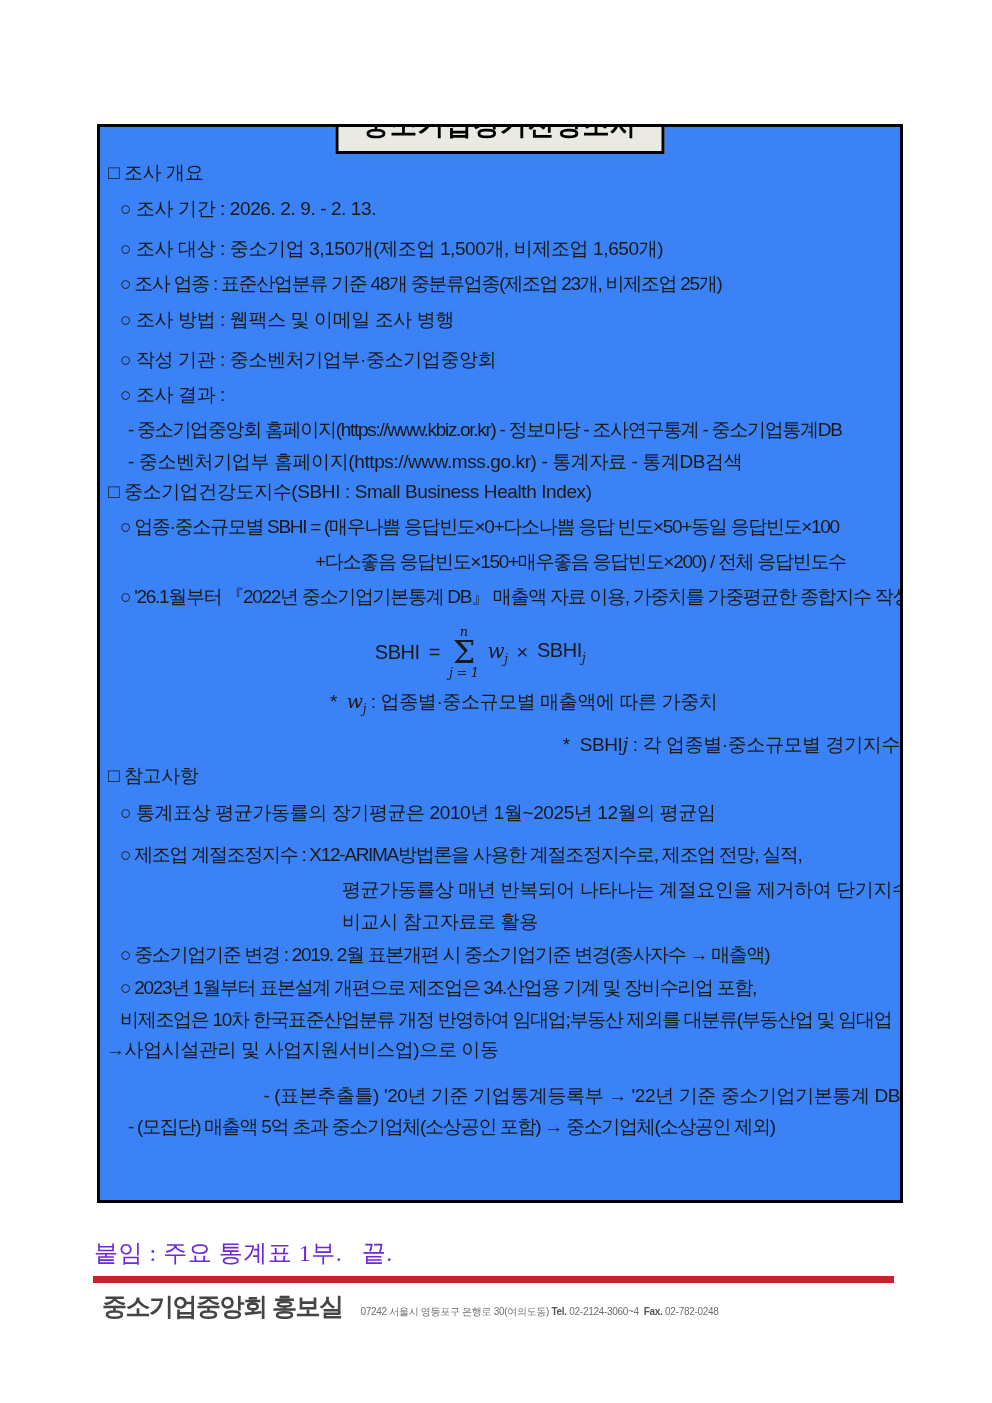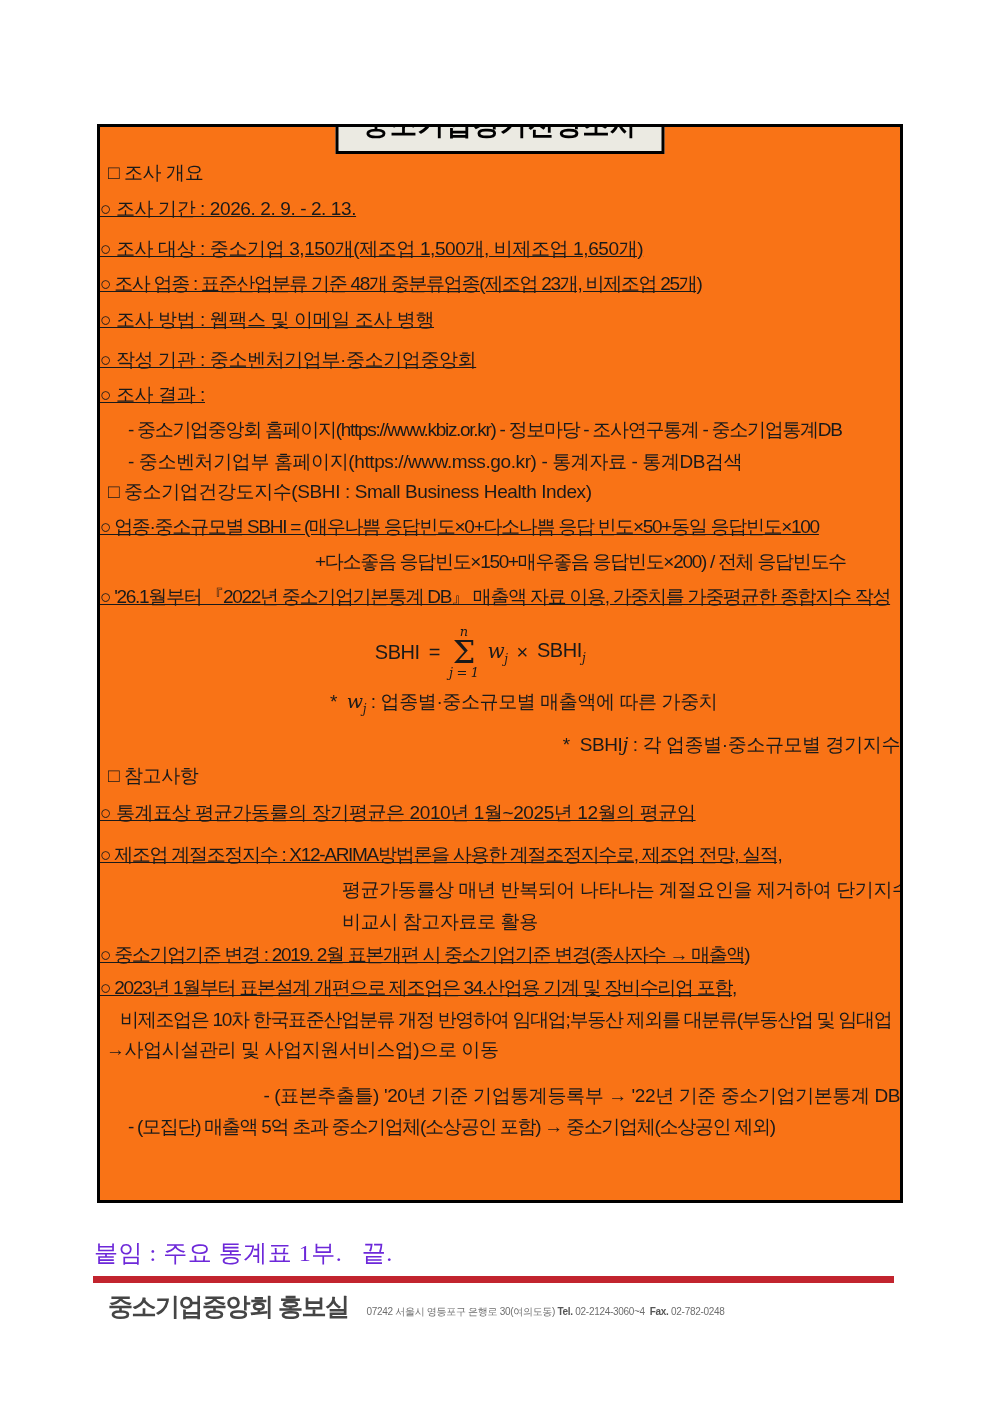--- a/index.html
+++ b/index.html
@@ -2,31 +2,31 @@
 <html><head>
 <meta charset="utf-8">
 <style>
   html,body{margin:0;padding:0;}
   body{
     width:992px;height:1403px;position:relative;background:#ffffff;
     font-family:"Liberation Sans", sans-serif;color:#1a1a1a;
   }
   .main-box{
     position:absolute;left:97px;top:124px;width:806px;height:1079px;
-    background:#f97316;border:3px solid #000;box-sizing:border-box;overflow:hidden;
+    background:#3b82f6;border:3px solid #000;box-sizing:border-box;overflow:hidden;
   }
   .title-box{
     position:absolute;left:50%;top:-31px;transform:translateX(-50%);
     background:#EBEAE2;border:3px solid #000;padding:8px 24px;
     font-size:27px;font-weight:bold;letter-spacing:0.5px;color:#000;white-space:nowrap;z-index:2;
   }
   .content{padding-top:34px;font-size:19px;letter-spacing:-0.4px;}
   .ln{white-space:nowrap;line-height:23px;margin-bottom:12px;}
   .h{margin-left:8px;}
-  .b1{text-decoration:underline;}
+  .b1{margin-left:20px;}
   .b2{margin-left:28px;}
   .cr{margin-left:215px;}
   .note{margin-left:230px;}
   .cont{margin-left:242px;}
   .cont2{margin-left:20px;}
   .cont3{margin-left:6px;}
   .tight{letter-spacing:-1.3px;}
   .mb3{margin-bottom:3px;}  .mb7{margin-bottom:7px;}  .mb8{margin-bottom:8px;text-align:right;}
   .mb9{margin-bottom:9px;}  .mb10{margin-bottom:10px;} .mb13{margin-bottom:13px;}
   .mb14{margin-bottom:14px;} .mb17{margin-bottom:17px;} .mb19{margin-bottom:19px;}
@@ -38,21 +38,21 @@
   .sigma-wrap{display:flex;flex-direction:column;align-items:center;line-height:1;}
   .sig{font-size:32px;font-family:"DejaVu Serif", serif;line-height:0.9;}
   .sig-top,.sig-bot{font-size:13px;font-style:italic;font-family:"DejaVu Serif", serif;}
   .ivar{font-style:italic;font-family:"DejaVu Serif", serif;}
   sub.isub{font-size:12px;font-style:italic;font-family:"DejaVu Serif", serif;}
   .attachment{
     position:absolute;left:94px;top:1237px;font-family:"Liberation Serif", serif;
     font-size:24px;color:#6d28d9;white-space:pre;letter-spacing:0.5px;
   }
   .red-bar{position:absolute;left:93px;top:1276px;width:801px;height:7px;background:#C2242E;}
-  .footer-row{position:absolute;left:108px;top:1290px;display:flex;align-items:baseline;gap:10px;white-space:nowrap;}
+  .footer-row{position:absolute;left:102px;top:1290px;display:flex;align-items:baseline;gap:10px;white-space:nowrap;}
   .org{font-size:25px;font-weight:bold;color:#454545;letter-spacing:-1.5px;}
   .addr{font-size:10px;color:#6E6E6E;letter-spacing:-0.3px;margin-left:8px;}
   .addr b{color:#555;}
 </style>
 </head>
 <body>
 
 <div class="main-box">
   <div class="title-box">중소기업경기전망조사</div>
   <div class="content">

